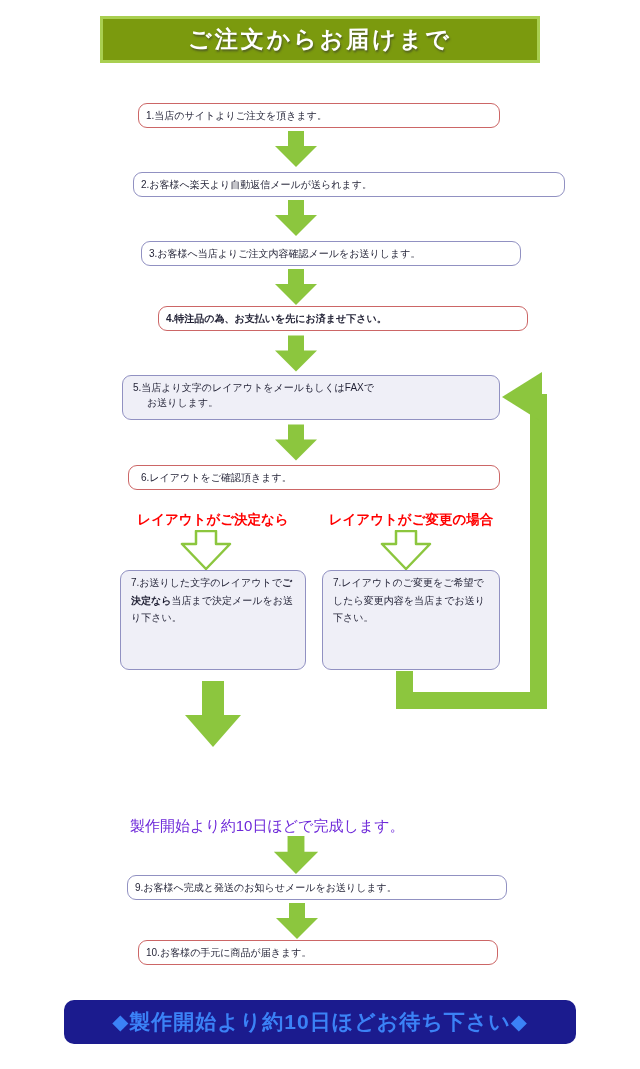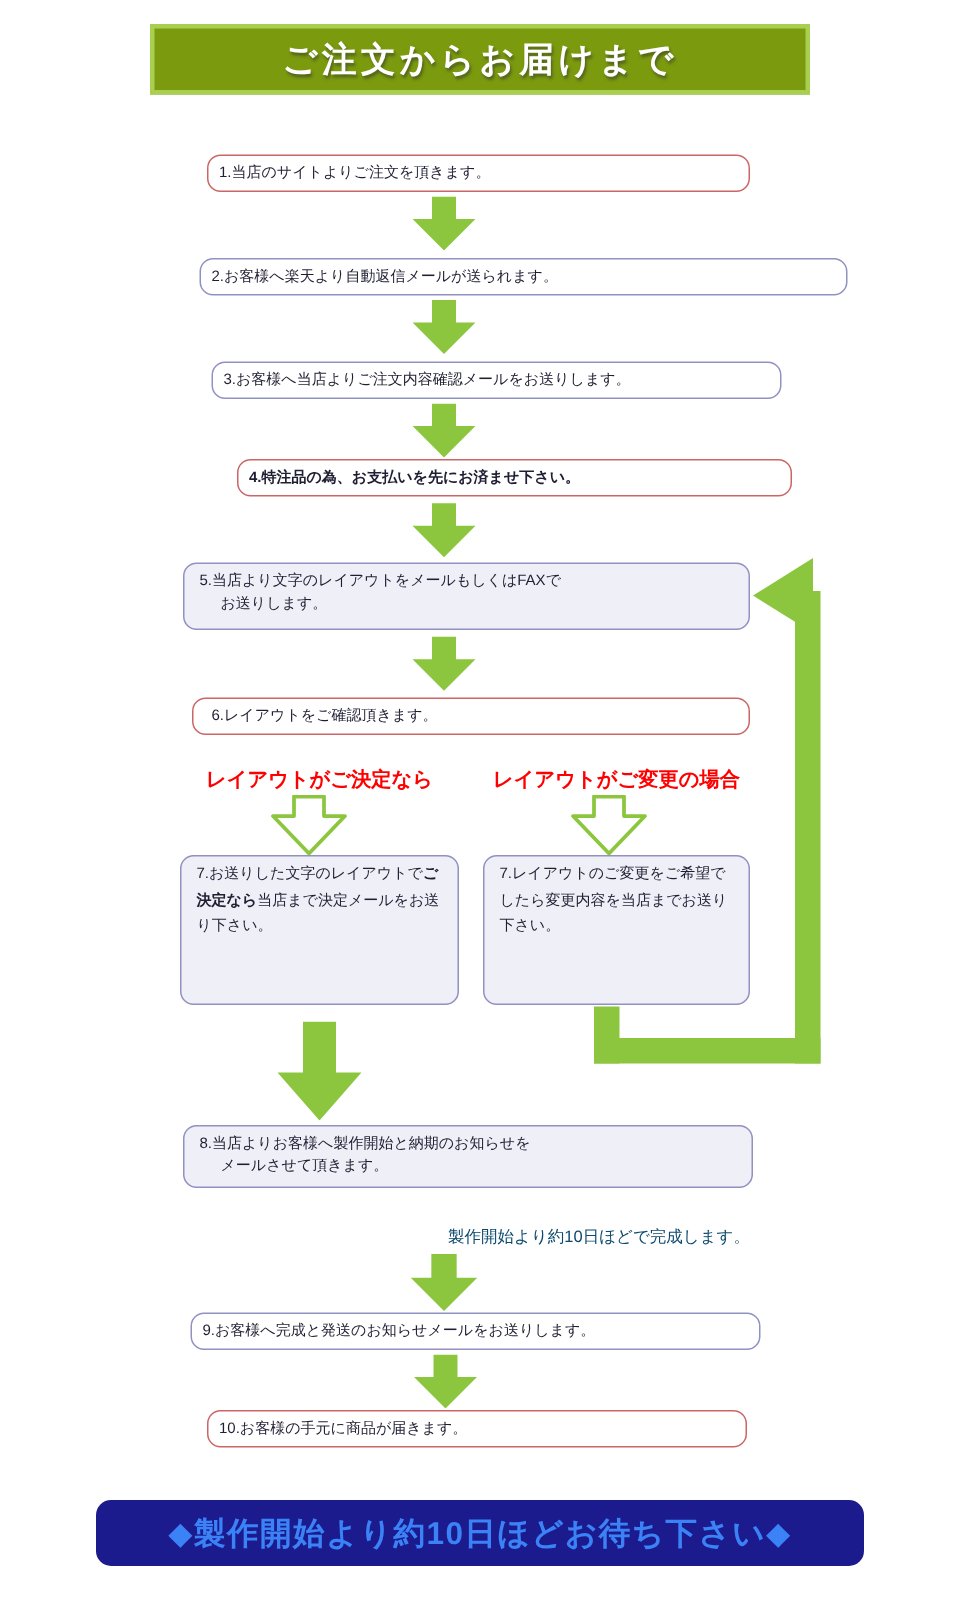--- a/index.html
+++ b/index.html
@@ -33,21 +33,21 @@
   .bold{font-weight:bold;}
   .line{display:block;}
   .indent{padding-left:14px;}
 
   .branch-label{position:absolute;color:var(--branch-red);font-size:13.5px;
     font-weight:bold;text-align:center;}
 
   .arrow{position:absolute;color:var(--arrow-green);display:block;}
   .bar{position:absolute;background:var(--arrow-green);}
 
-  .note{position:absolute;font-size:11px;color:#0c4a6e;text-align:right;}
+  .note{position:absolute;font-size:15px;color:#6d28d9;text-align:left;}
 
   .footer-banner{position:absolute;left:64px;top:1000px;width:512px;height:44px;
     background:var(--footer-navy);border-radius:10px;display:flex;align-items:center;
     justify-content:center;color:#3b82f6;font-size:21px;font-weight:bold;letter-spacing:1px;}
 </style>
 </head>
 <body>
 
 <div class="page">
 
@@ -122,24 +122,20 @@
   </div>
 
   <div class="box tint multiline tall" style="left:322px;top:570px;width:178px;height:100px;">
     <span>7.レイアウトのご変更をご希望でしたら変更内容を当店までお送り下さい。</span>
   </div>
 
   <svg class="arrow" style="left:185px;top:681px;" width="56" height="66" viewBox="0 0 56 66">
     <polygon points="17,0 39,0 39,34 56,34 28,66 0,34 17,34" fill="currentColor"></polygon>
   </svg>
 
-  <div class="box tint multiline" style="left:122px;top:750px;width:380px;height:42px;">
-    <span class="line">8.当店よりお客様へ製作開始と納期のお知らせを</span>
-    <span class="line indent">メールさせて頂きます。</span>
-  </div>
 
   <div class="note" style="left:130px;top:817px;width:370px;">製作開始より約10日ほどで完成します。</div>
 
   <svg class="arrow" style="left:272px;top:836px;" width="48" height="38" viewBox="0 0 42 36">
     <polygon points="13,0 29,0 29,15 42,15 21,36 0,15 13,15" fill="currentColor"></polygon>
   </svg>
 
   <div class="box" style="left:127px;top:875px;width:380px;height:25px;">
     <span>9.お客様へ完成と発送のお知らせメールをお送りします。</span>
   </div>

